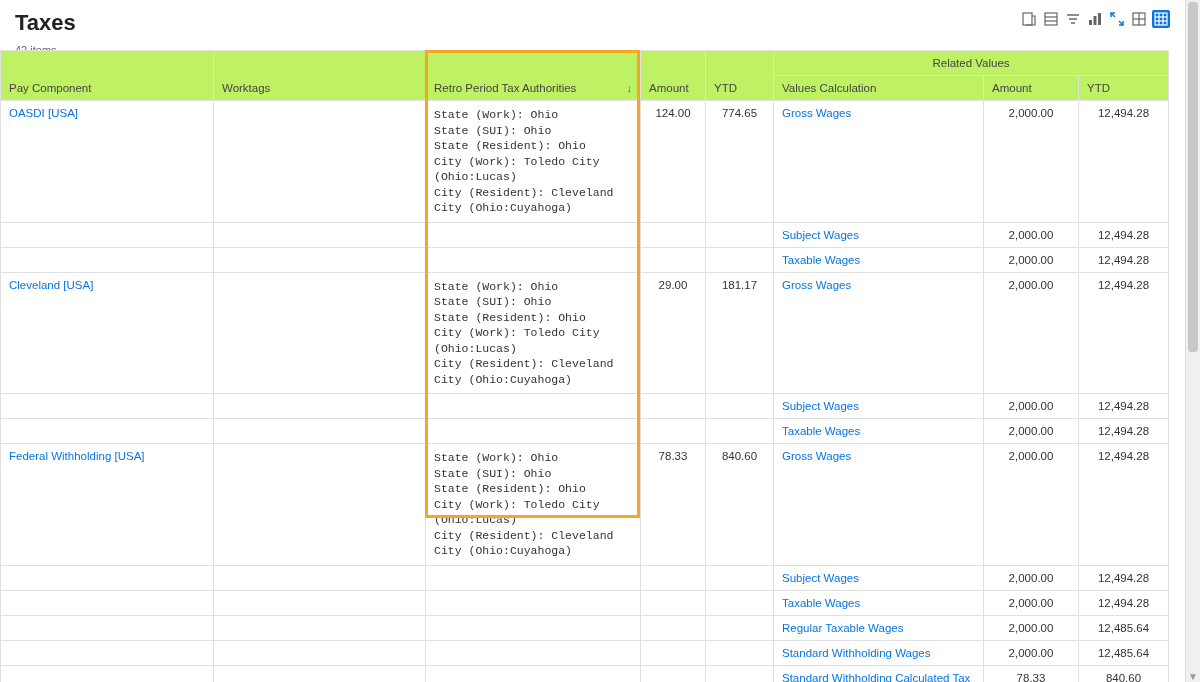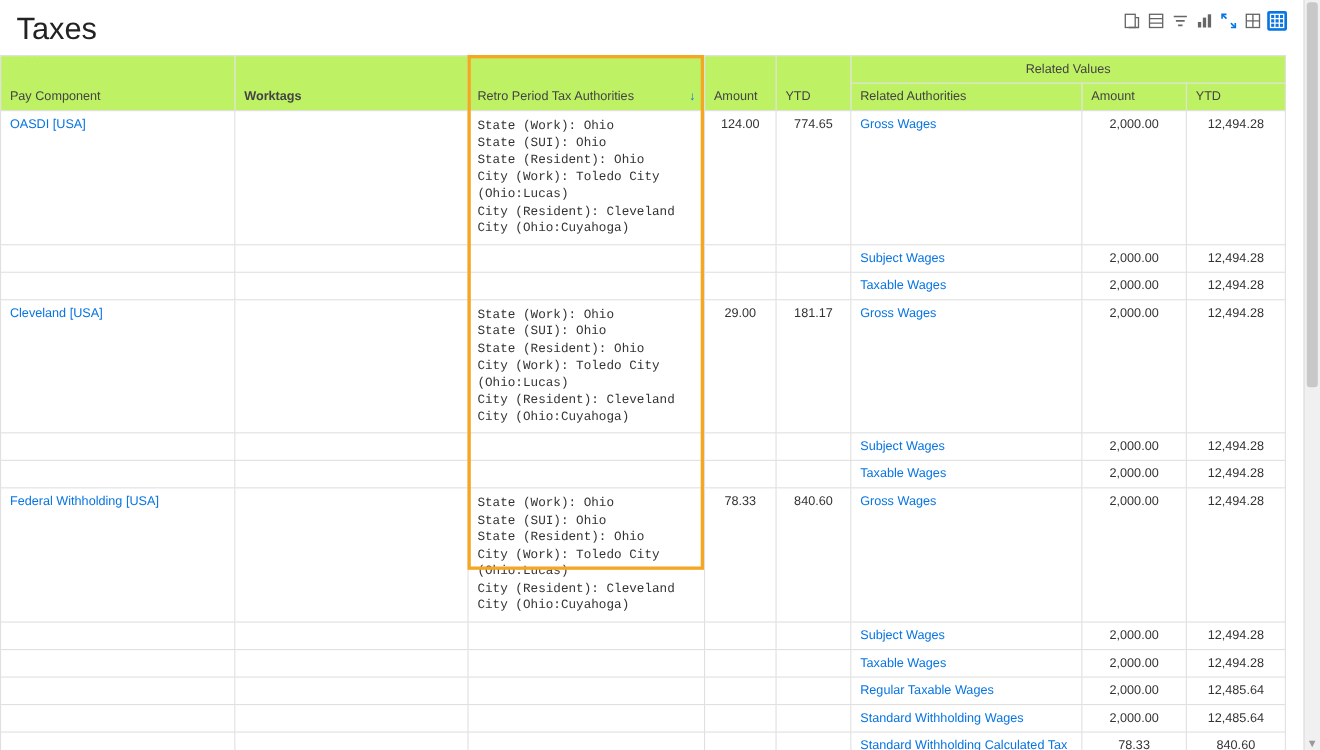--- a/index.html
+++ b/index.html
@@ -5,21 +5,21 @@
   * { box-sizing: border-box; }
   html, body { margin: 0; padding: 0; font-family: Arial, sans-serif; font-size: 12px; color: #333; background: #fff; }
   .page { width: 1200px; height: 682px; position: relative; overflow: hidden; }
   .scroll-right { position: absolute; right: 0; top: 0; width: 15px; height: 100%; background: #f0f0f0; border-left: 1px solid #ddd; }
   .scroll-right .thumb { position: absolute; left: 2px; right: 2px; top: 2px; height: 350px; background: #c8c8c8; border-radius: 3px; }
   .scroll-right .arrow { position: absolute; left: 0; right: 0; text-align: center; font-size: 10px; color: #999; }
   .scroll-right .arrow.top { top: 0; }
   .scroll-right .arrow.bot { bottom: 0; }
   .header { display: flex; align-items: flex-start; justify-content: space-between; padding: 10px 20px 4px 15px; }
   .title-area { }
-  .title { font-size: 28px; font-weight: 400; color: #222; }
+  .title { font-size: 22px; font-weight: 700; color: #222; }
   .subtitle { font-size: 11px; color: #666; margin-top: 8px; }
   .toolbar { display: flex; align-items: center; gap: 4px; margin-right: 10px; }
   .tool-icon { width: 18px; height: 18px; display: flex; align-items: center; justify-content: center; cursor: pointer; color: #666; }
   .tool-icon svg { width: 16px; height: 16px; }
   .tool-icon.active { background: #0875e1; color: #fff; border-radius: 2px; }
   .table-wrap { position: absolute; left: 0; right: 15px; top: 50px; bottom: 0; overflow: hidden; }
   table { border-collapse: collapse; width: 1168px; table-layout: fixed; }
   th, td { border: 1px solid #e0e0e0; padding: 6px 8px; vertical-align: top; font-size: 11.5px; }
   thead th { background: #bef264; font-weight: 400; color: #444; text-align: left; }
   thead th.center { text-align: center; }
@@ -110,31 +110,31 @@
           <col class="col-retro">
           <col class="col-amount">
           <col class="col-ytd">
           <col class="col-relcalc">
           <col class="col-relamount">
           <col class="col-relytd">
     </colgroup>
     <thead>
       <tr>
         <th rowspan="2" style="vertical-align:bottom;">Pay Component</th>
-        <th rowspan="2" style="vertical-align:bottom;font-weight:bold;">Worktags</th>
+        <th rowspan="2" style="vertical-align:bottom;">Worktags</th>
         <th rowspan="2" style="vertical-align:bottom;margin-top:20px;">
           <span>Retro Period Tax Authorities</span>
           <span class="sort-arrow">↓</span>
         </th>
         <th rowspan="2" class="right" style="vertical-align:bottom;">Amount</th>
         <th rowspan="2" class="right" style="vertical-align:bottom;">YTD</th>
         <th colspan="3" class="center">Related Values</th>
       </tr>
       <tr>
-        <th>Related Authorities</th>
+        <th>Values Calculation</th>
         <th class="right">Amount</th>
         <th class="right">YTD</th>
       </tr>
     </thead>
     <tbody id="tbody">
           <tr>
             <td><span class="link">OASDI [USA]</span></td>
             <td></td>
             <td>
               <div class="retro-lines">

